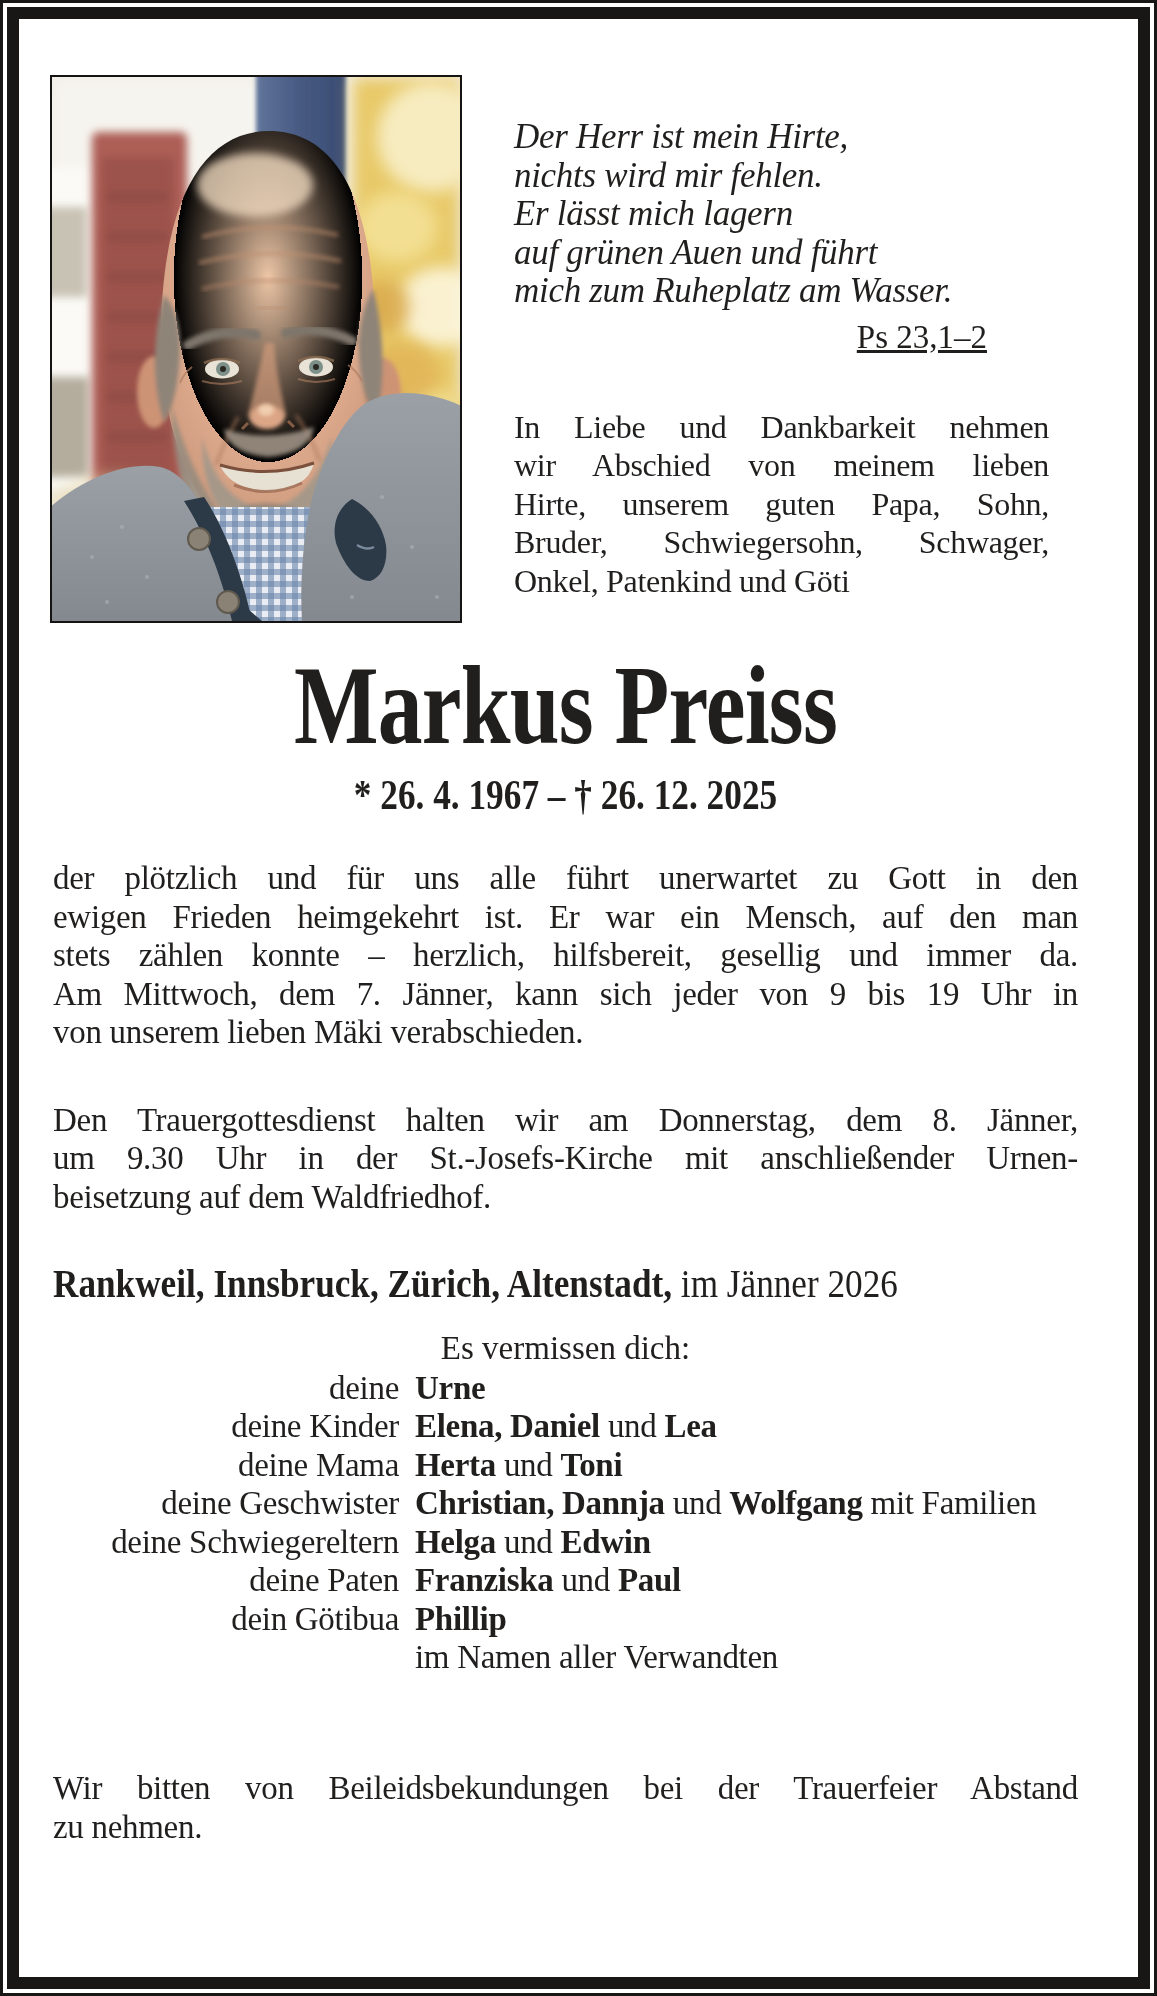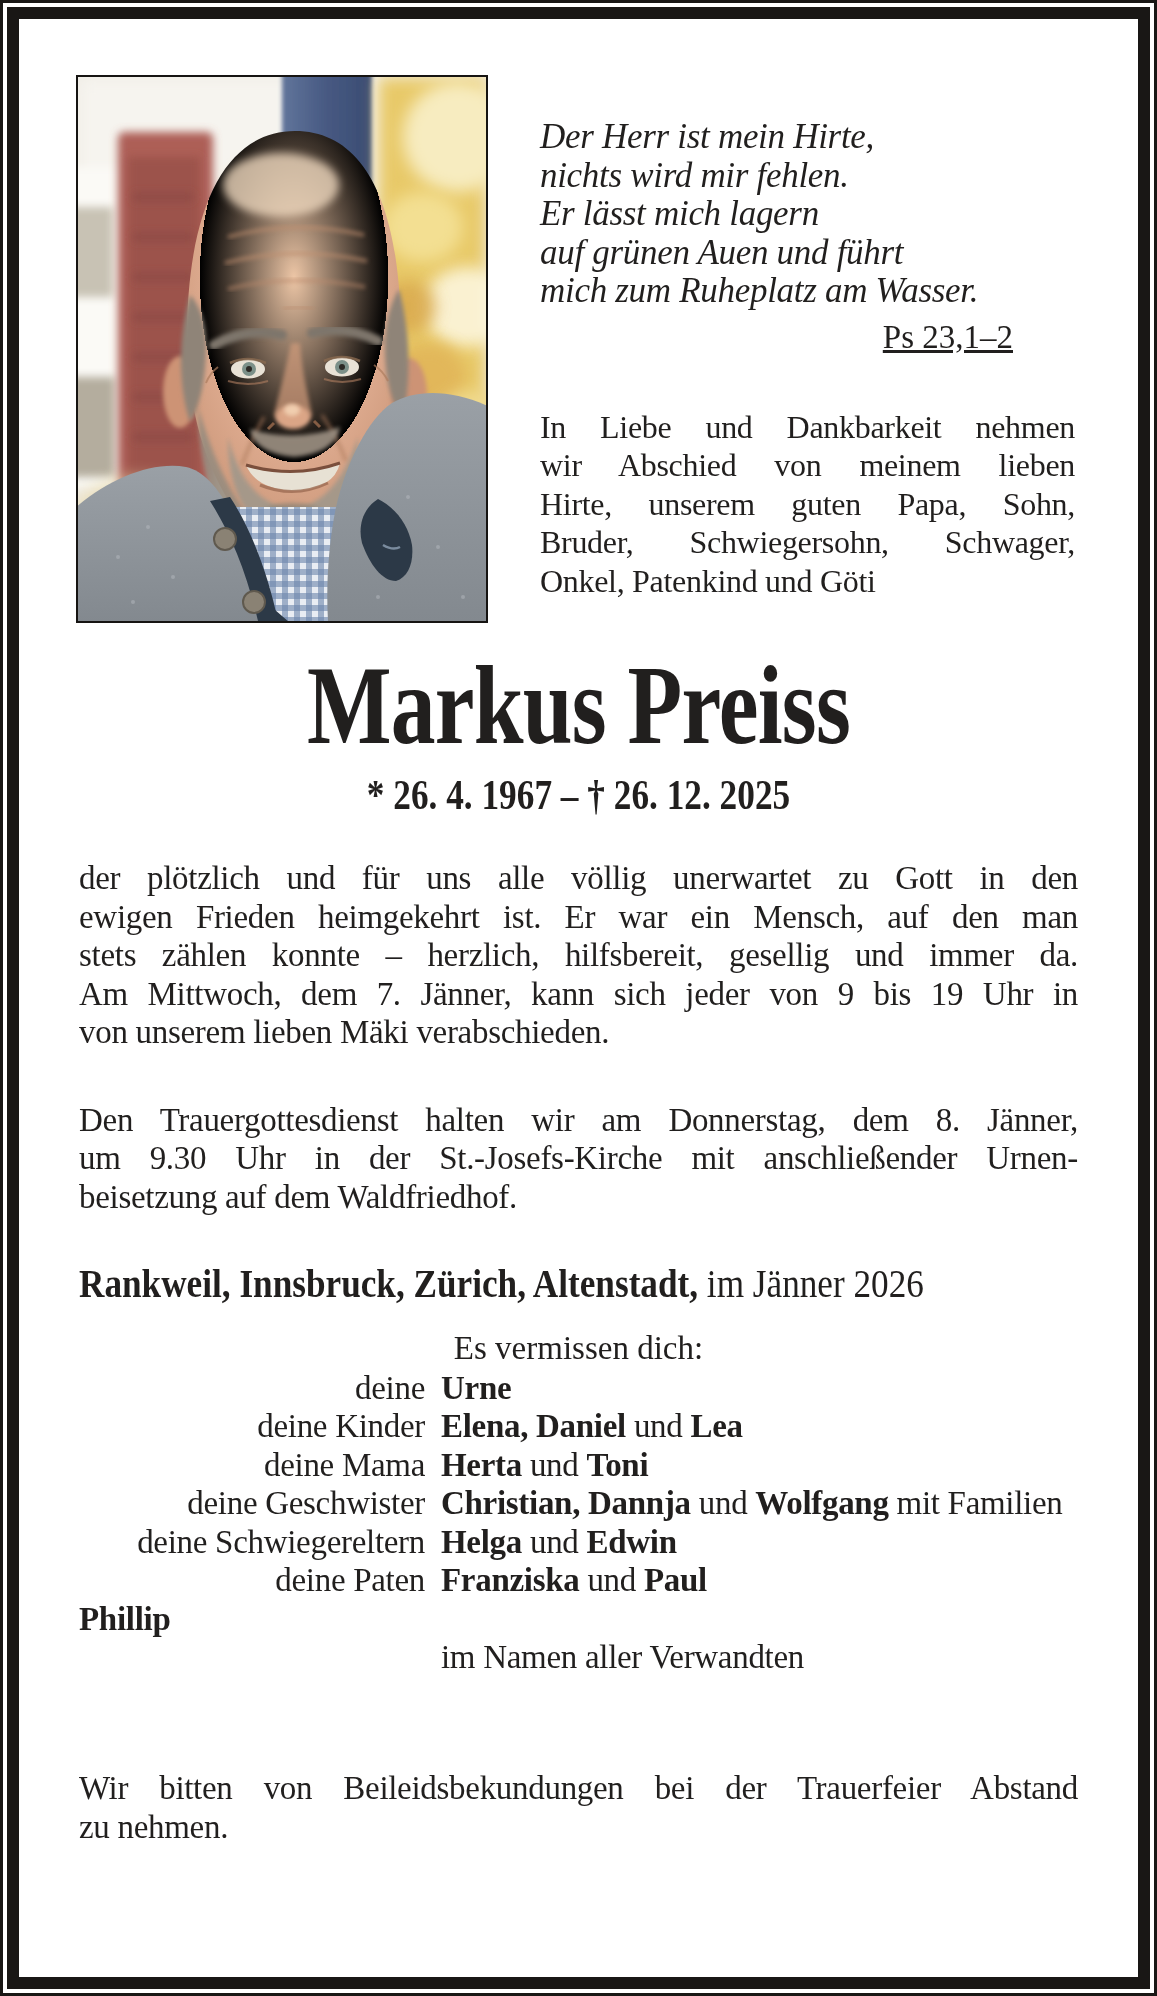--- a/index.html
+++ b/index.html
@@ -1,18 +1,18 @@
 <!DOCTYPE html>
 <html><head>
 <meta charset="utf-8">
 <style>
   html,body{margin:0;padding:0;background:#ffffff;}
   body{width:1157px;height:1996px;position:relative;font-family:"Liberation Serif","DejaVu Serif",serif;color:#211f1e;}
   #frame-outer{position:absolute;inset:0;border:3px solid #191715;padding:4px;box-sizing:border-box;}
-  #frame-inner{border:12px solid #191715;width:100%;height:100%;box-sizing:border-box;background:#fff;padding:56px 60px 0 60px;overflow:hidden;}
+  #frame-inner{border:12px solid #191715;width:100%;height:100%;box-sizing:border-box;background:#fff;padding:56px 60px 0 34px;overflow:hidden;}
   .top{display:flex;align-items:flex-start;}
   .photo-box{flex:none;width:408px;height:544px;border:2px solid #161412;margin-left:-3px;background:#efece6;}
   .photo-box svg{display:block;width:100%;height:100%;}
   .right-col{width:535px;margin-left:52px;}
   .psalm{font-style:italic;font-size:35px;line-height:38.5px;letter-spacing:-0.3px;margin-top:43px;}
   .psalm-ref{font-style:normal;font-size:33px;text-align:right;padding-right:62px;margin-top:8px;text-decoration:underline;}
   .intro{margin-top:52px;font-size:32px;line-height:38.5px;letter-spacing:-0.3px;}
   .jline{text-align:justify;text-align-last:justify;}
   .jlast{text-align:left;text-align-last:left;}
   .name{margin-top:26px;font-size:112px;line-height:112px;font-weight:bold;text-align:center;transform:scaleX(0.80);transform-origin:50% 50%;white-space:nowrap;letter-spacing:-1px;}
@@ -193,21 +193,21 @@
             <div class="jline">Bruder, Schwiegersohn, Schwager,</div>
             <div class="jline jlast">Onkel, Patenkind und Göti</div>
           </div>
       </div>
     </div>
 
     <div class="name">Markus Preiss</div>
     <div class="dates">* 26. 4. 1967 – † 26. 12. 2025</div>
 
     <div class="para p1">
-        <div class="jline">der plötzlich und für uns alle völlig unerwartet zu Gott in den</div>
+        <div class="jline">der plötzlich und für uns alle führt unerwartet zu Gott in den</div>
         <div class="jline">ewigen Frieden heimgekehrt ist. Er war ein Mensch, auf den man</div>
         <div class="jline">stets zählen konnte – herzlich, hilfsbereit, gesellig und immer da.</div>
         <div class="jline">Am Mittwoch, dem 7. Jänner, kann sich jeder von 9 bis 19 Uhr in</div>
         <div class="jline jlast">von unserem lieben Mäki verabschieden.</div>
       </div>
 
     <div class="para p2">
         <div class="jline">Den Trauergottesdienst halten wir am Donnerstag, dem 8. Jänner,</div>
         <div class="jline">um 9.30 Uhr in der St.-Josefs-Kirche mit anschließender Urnen-</div>
         <div class="jline jlast">beisetzung auf dem Waldfriedhof.</div>
@@ -238,20 +238,21 @@
         </div>
         <div class="m-row">
           <div class="m-label">deine Schwiegereltern</div>
           <div class="m-names"><span class="b">Helga</span><span> und </span><span class="b">Edwin</span></div>
         </div>
         <div class="m-row">
           <div class="m-label">deine Paten</div>
           <div class="m-names"><span class="b">Franziska</span><span> und </span><span class="b">Paul</span></div>
         </div>
         <div class="m-row">
+          <div class="m-label">dein Götibua</div>
           <div class="m-names"><span class="b">Phillip</span></div>
         </div>
         <div class="m-row">
           <div class="m-label"></div>
           <div class="m-names"><span>im Namen aller Verwandten</span></div>
         </div>
       </div>
 
     <div class="para closing">
         <div class="jline">Wir bitten von Beileidsbekundungen bei der Trauerfeier Abstand</div>

